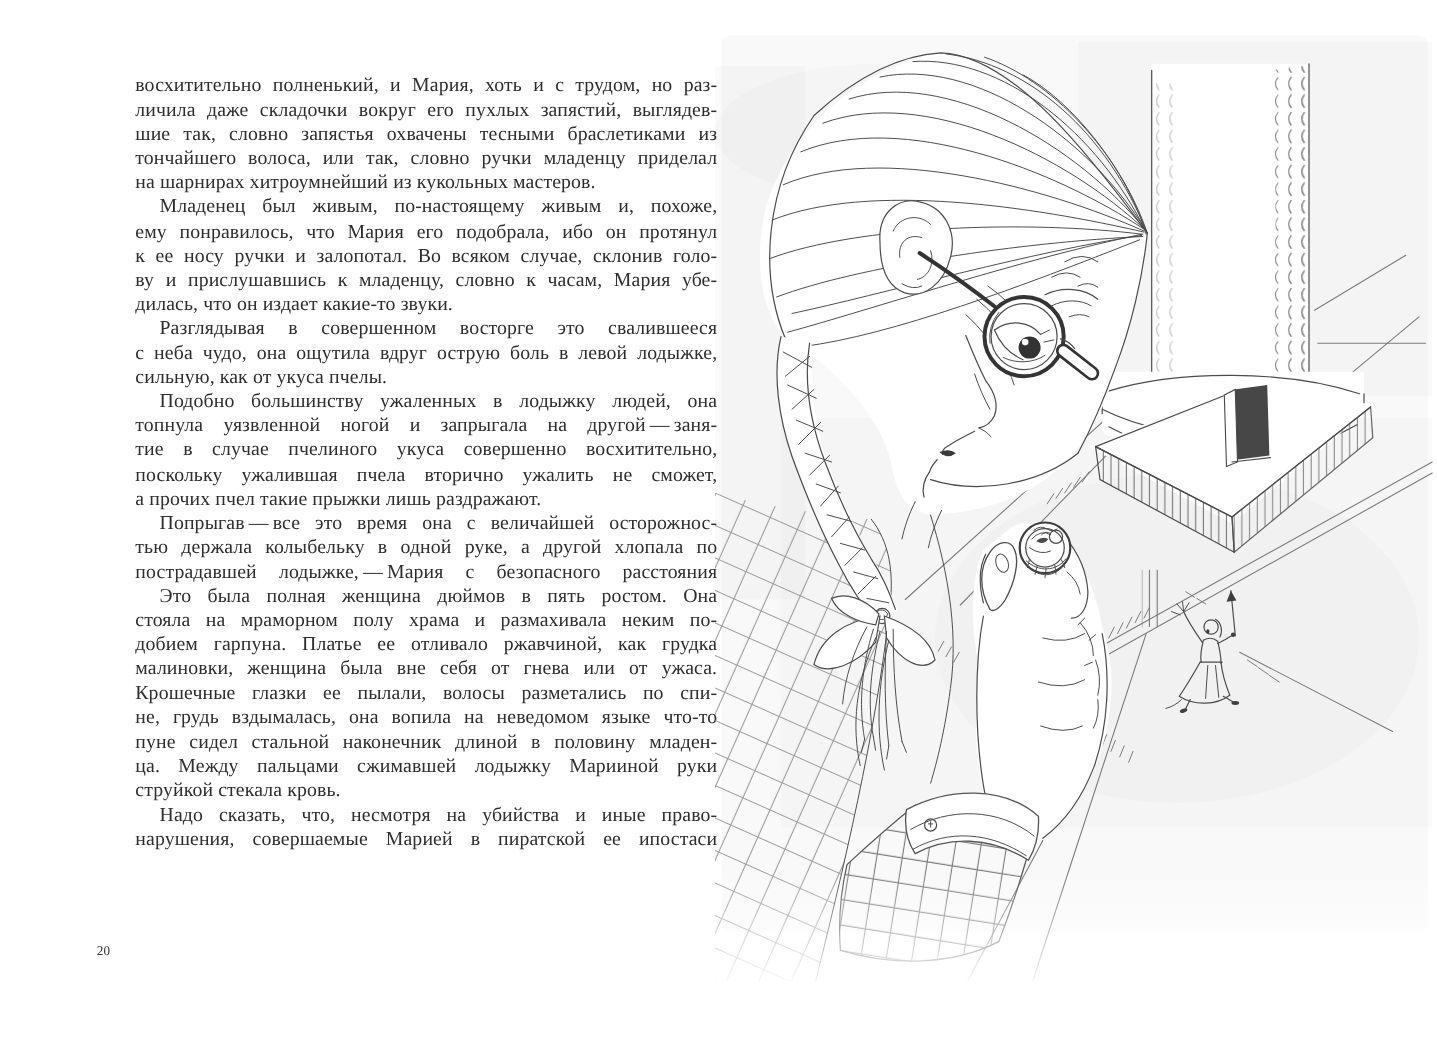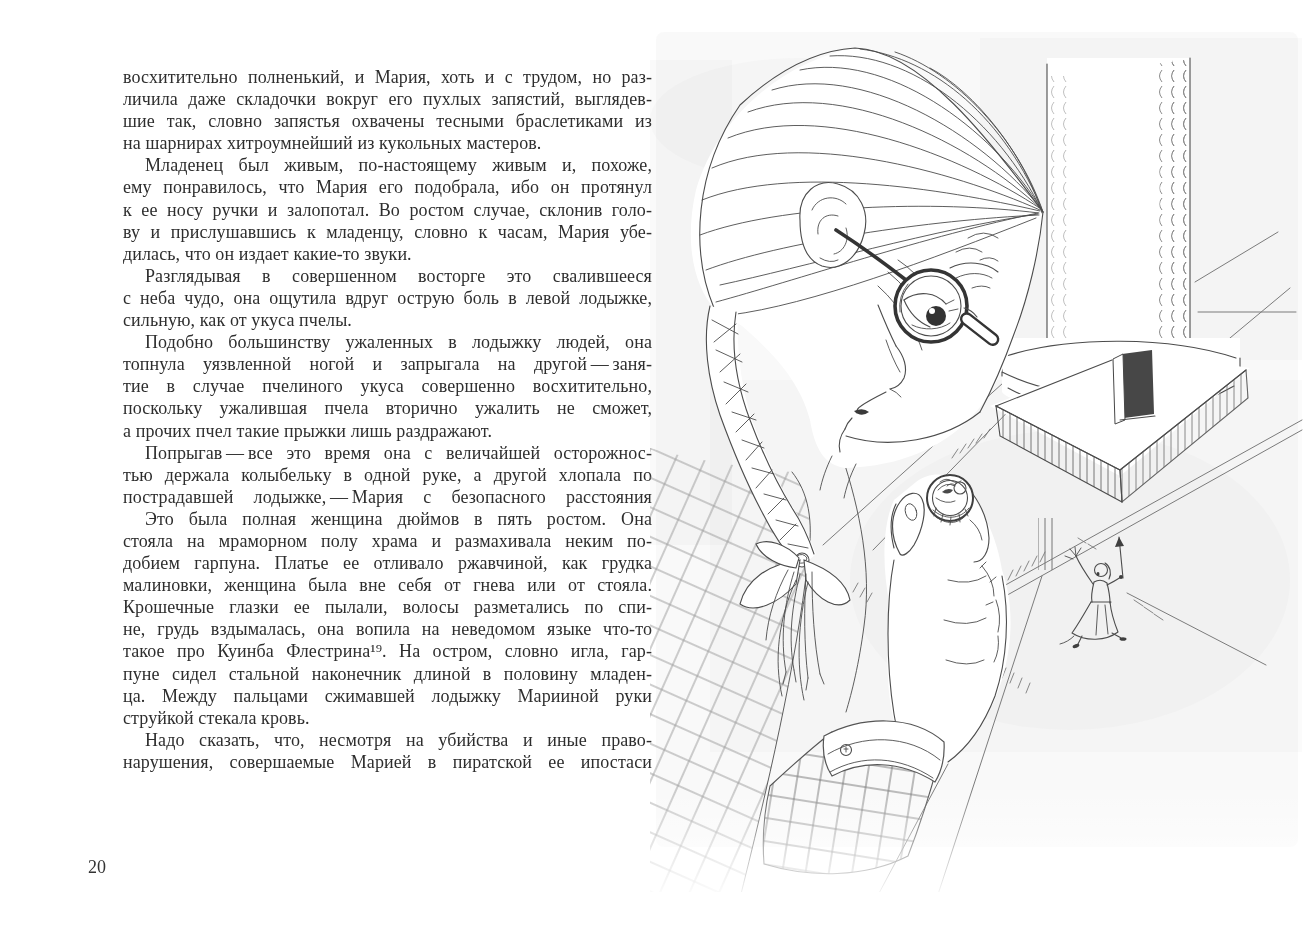--- a/index.html
+++ b/index.html
@@ -11,44 +11,45 @@
   }
   .left-page{position:absolute;left:0;top:0;width:650px;height:950px;}
   .text-block{
     position:absolute;left:87px;top:66px;width:529px;
     font-size:18px;line-height:22.1px;letter-spacing:0.1px;margin-left:36px;
   }
   .para{margin:0;padding:0;}
   .line{text-align:justify;text-align-last:justify;height:22.1px;overflow:visible;}
   .line.last{text-align-last:left;}
   .line.ind{text-indent:22px;}
-  .page-number{position:absolute;left:88px;top:857px;font-size:18px;color:#333;}
+  .page-number{position:absolute;left:88px;top:857px;font-size:12px;color:#333;}
   .right-page{position:absolute;left:650px;top:0;width:656px;height:950px;}
   .illu{position:absolute;left:0;top:20px;}
   svg .ln{stroke:#4c4c4c;fill:none;stroke-width:1.1;stroke-linecap:round;stroke-linejoin:round;}
   svg .ln-f{stroke:#4c4c4c;fill:none;stroke-width:0.9;stroke-linecap:round;}
   svg .bold{stroke:#343434;stroke-width:3.6;fill:none;stroke-linecap:round;}
   svg .wfill{fill:#ffffff;stroke:none;}
   svg .floor{stroke:#7b7b7b;fill:none;stroke-width:1;stroke-linecap:round;}
 </style>
 </head>
 <body>
 
 <div class="left-page">
   <div class="text-block">
       <div class="para">
         <div class="line">восхитительно полненький, и Мария, хоть и с трудом, но раз-</div>
         <div class="line">личила даже складочки вокруг его пухлых запястий, выглядев-</div>
         <div class="line">шие так, словно запястья охвачены тесными браслетиками из</div>
+        <div class="line">тончайшего волоса, или так, словно ручки младенцу приделал</div>
         <div class="line last">на шарнирах хитроумнейший из кукольных мастеров.</div>
       </div>
       <div class="para">
         <div class="line ind">Младенец был живым, по-настоящему живым и, похоже,</div>
         <div class="line">ему понравилось, что Мария его подобрала, ибо он протянул</div>
-        <div class="line">к ее носу ручки и залопотал. Во ростом случае, склонив голо-</div>
+        <div class="line">к ее носу ручки и залопотал. Во всяком случае, склонив голо-</div>
         <div class="line">ву и прислушавшись к младенцу, словно к часам, Мария убе-</div>
         <div class="line last">дилась, что он издает какие-то звуки.</div>
       </div>
       <div class="para">
         <div class="line ind">Разглядывая в совершенном восторге это свалившееся</div>
         <div class="line">с неба чудо, она ощутила вдруг острую боль в левой лодыжке,</div>
         <div class="line last">сильную, как от укуса пчелы.</div>
       </div>
       <div class="para">
         <div class="line ind">Подобно большинству ужаленных в лодыжку людей, она</div>
@@ -59,24 +60,23 @@
       </div>
       <div class="para">
         <div class="line ind">Попрыгав — все это время она с величайшей осторожнос-</div>
         <div class="line">тью держала колыбельку в одной руке, а другой хлопала по</div>
         <div class="line">пострадавшей лодыжке, — Мария с безопасного расстояния</div>
       </div>
       <div class="para">
         <div class="line ind">Это была полная женщина дюймов в пять ростом. Она</div>
         <div class="line">стояла на мраморном полу храма и размахивала неким по-</div>
         <div class="line">добием гарпуна. Платье ее отливало ржавчиной, как грудка</div>
-        <div class="line">малиновки, женщина была вне себя от гнева или от стояла.</div>
+        <div class="line">малиновки, женщина была вне себя от гнева или от ужаса.</div>
         <div class="line">Крошечные глазки ее пылали, волосы разметались по спи-</div>
         <div class="line">не, грудь вздымалась, она вопила на неведомом языке что-то</div>
-        <div class="line">такое про Куинба Флестрина¹⁹. На остром, словно игла, гар-</div>
         <div class="line">пуне сидел стальной наконечник длиной в половину младен-</div>
         <div class="line">ца. Между пальцами сжимавшей лодыжку Марииной руки</div>
         <div class="line last">струйкой стекала кровь.</div>
       </div>
       <div class="para">
         <div class="line ind">Надо сказать, что, несмотря на убийства и иные право-</div>
         <div class="line">нарушения, совершаемые Марией в пиратской ее ипостаси</div>
       </div>
     </div>
   <div class="page-number">20</div>

